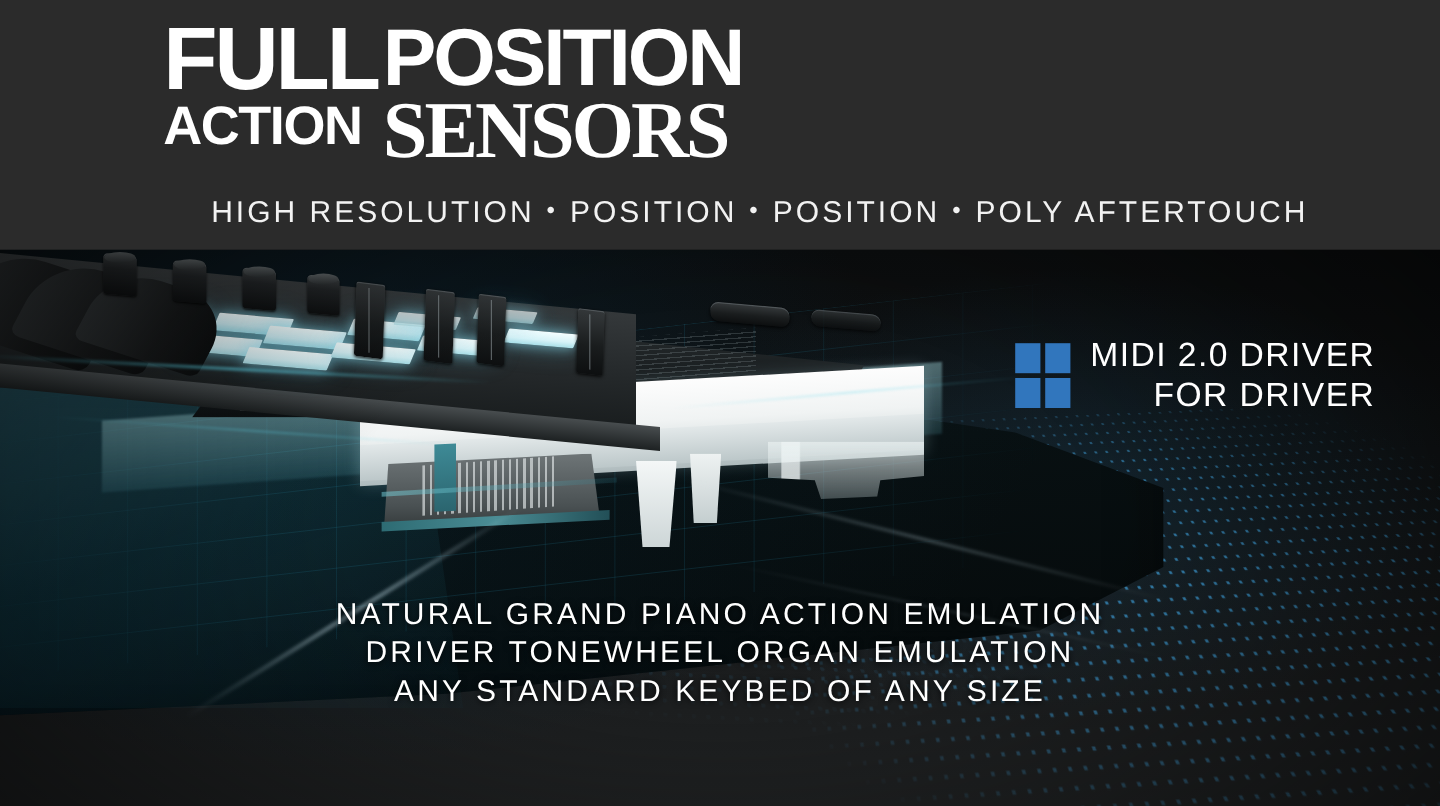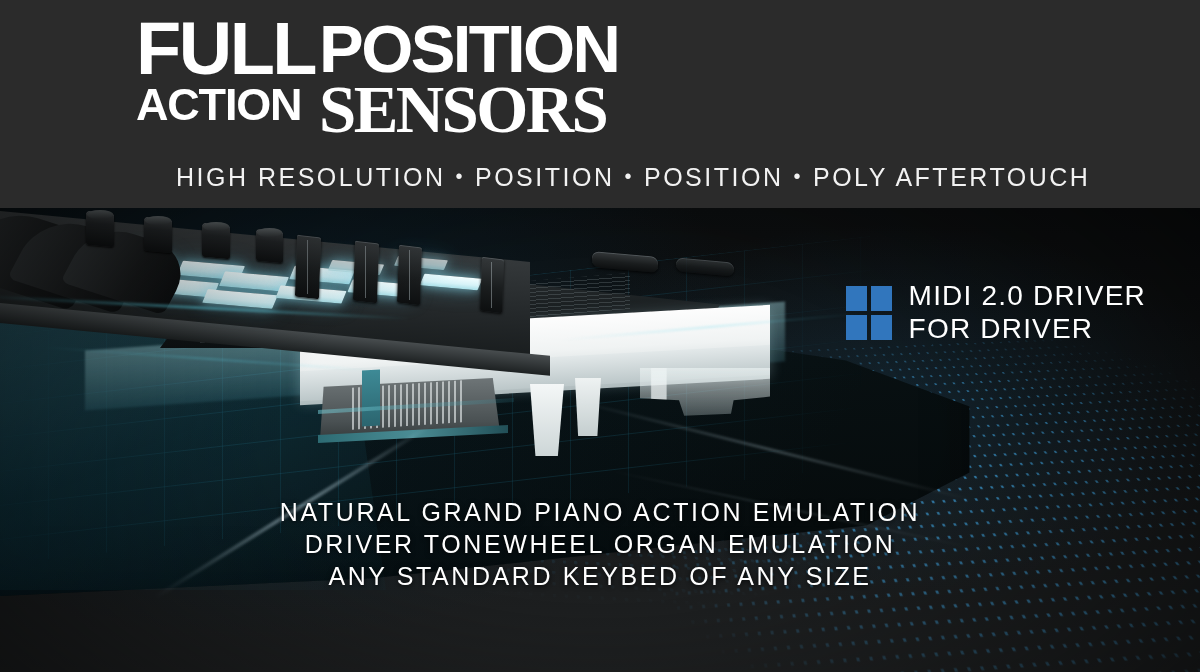--- a/index.html
+++ b/index.html
@@ -341,20 +341,21 @@
     background:radial-gradient(ellipse 780px 430px at 50% 48%, rgba(0,0,0,0) 40%, rgba(0,0,0,0.55) 100%);
     pointer-events:none;
   }
 
   
   #midi-badge {
     position:absolute;
     right:54px; top:74px;
     display:flex; align-items:center;
     z-index:30;
+    text-align:right;
   }
   #win-logo {
     display:grid;
     grid-template-columns:21px 21px;
     grid-template-rows:25px 25px;
     gap:4px;
     margin-right:17px;
   }
   #win-logo span { background:#3176bd; display:block; }
   #midi-text {

